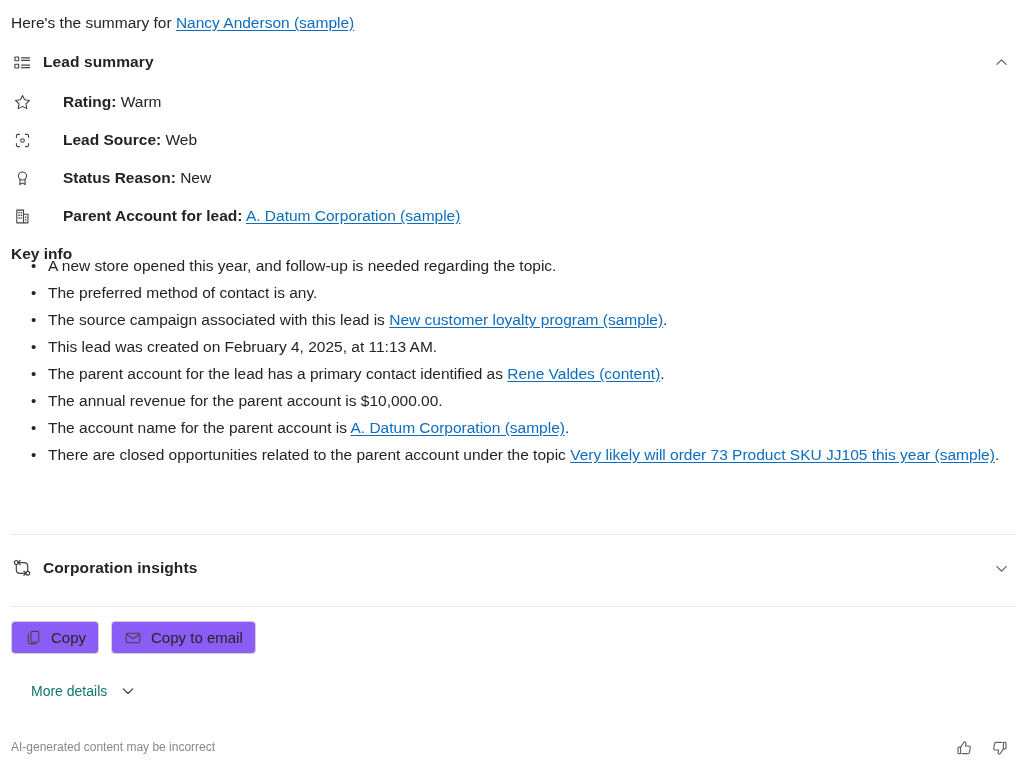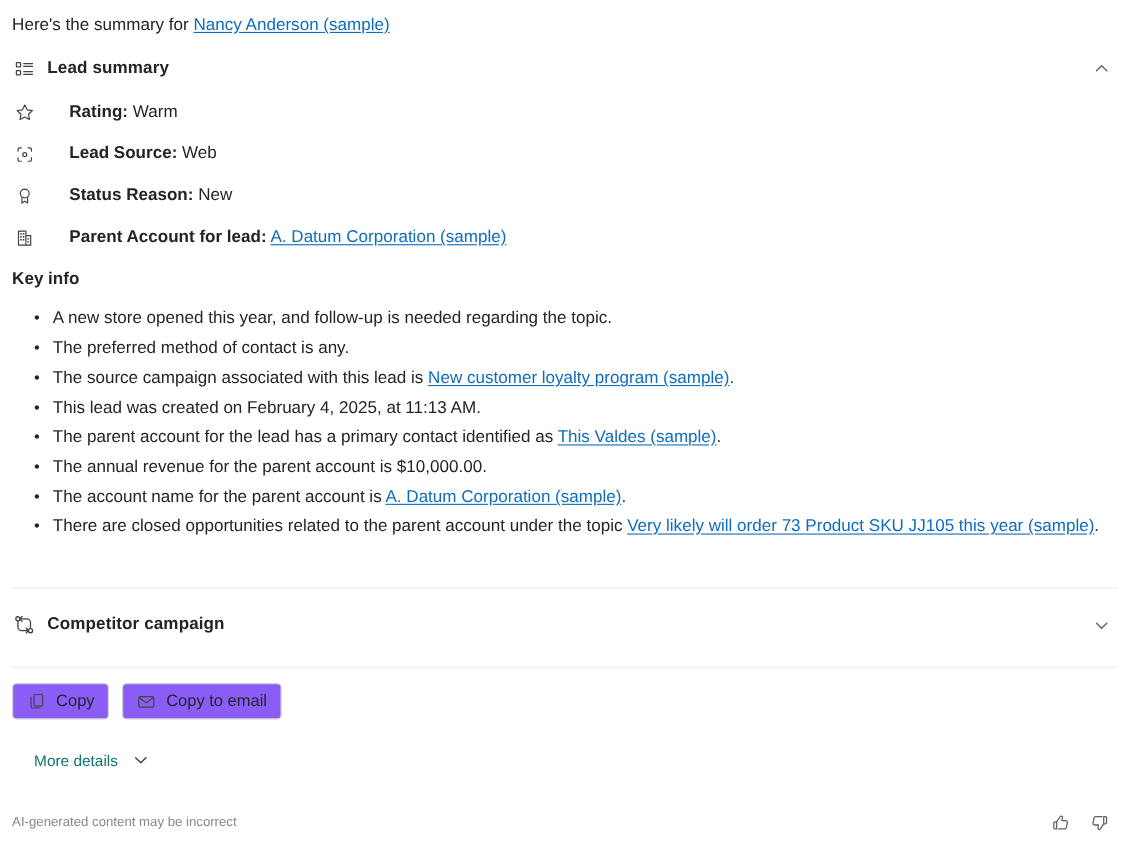--- a/index.html
+++ b/index.html
@@ -112,21 +112,21 @@
     position: absolute;
     left: 11px;
     top: 245px;
     font-weight: bold;
     font-size: 15.5px;
     color: #242424;
   }
   ul.keyinfo {
     position: absolute;
     left: 0px;
-    top: 276px;
+    top: 252px;
     margin: 0;
     padding: 0 10px 0 48px;
     list-style: none;
     width: 967px;
   }
   ul.keyinfo li {
     position: relative;
     font-size: 15.5px;
     line-height: 27px;
     color: #242424;
@@ -309,40 +309,40 @@
     </span>
     <span class="f-text"><span class="f-label">Parent Account for lead:</span> <a class="link" href="#">A. Datum Corporation (sample)</a></span>
   </div>
 
   <div class="keyinfo-title">Key info</div>
   <ul class="keyinfo" id="keyinfo-list">
       <li><span>A new store opened this year, and follow-up is needed regarding the topic.</span></li>
       <li><span>The preferred method of contact is any.</span></li>
       <li><span>The source campaign associated with this lead is </span><a class="link" href="#">New customer loyalty program (sample)</a><span>.</span></li>
       <li><span>This lead was created on February 4, 2025, at 11:13 AM.</span></li>
-      <li><span>The parent account for the lead has a primary contact identified as </span><a class="link" href="#">This Valdes (sample)</a><span>.</span></li>
+      <li><span>The parent account for the lead has a primary contact identified as </span><a class="link" href="#">Rene Valdes (content)</a><span>.</span></li>
       <li><span>The annual revenue for the parent account is $10,000.00.</span></li>
       <li><span>The account name for the parent account is </span><a class="link" href="#">A. Datum Corporation (sample)</a><span>.</span></li>
       <li><span>There are closed opportunities related to the parent account under the topic </span><a class="link" href="#">Very likely will order 73 Product SKU JJ105 this year (sample)</a><span>.</span></li>
     </ul>
 
   <div class="divider" style="top:534px;"></div>
 
   <div class="section-header" style="top:553px;">
     <span class="sec-icon">
       <svg width="20" height="20" viewBox="0 0 20 20" fill="none" xmlns="http://www.w3.org/2000/svg">
         <circle cx="4.3" cy="4.6" r="1.9" stroke="#424242" stroke-width="1.2"></circle>
         <circle cx="15.7" cy="15.3" r="1.9" stroke="#424242" stroke-width="1.2"></circle>
         <path d="M4.3 6.6v5.1c0 2 1.6 3.6 3.6 3.6h6" stroke="#424242" stroke-width="1.2" stroke-linecap="round"></path>
         <path d="M11.9 13.1l2 2.1-2 2.1" stroke="#424242" stroke-width="1.2" stroke-linecap="round" stroke-linejoin="round"></path>
         <path d="M15.7 13.3V8.2c0-2-1.6-3.6-3.6-3.6h-6" stroke="#424242" stroke-width="1.2" stroke-linecap="round"></path>
         <path d="M8.1 6.7l-2-2.1 2-2.1" stroke="#424242" stroke-width="1.2" stroke-linecap="round" stroke-linejoin="round"></path>
       </svg>
     </span>
-    <span class="sec-title">Competitor campaign</span>
+    <span class="sec-title">Corporation insights</span>
     <span class="chevron">
       <svg width="17" height="17" viewBox="0 0 20 20" fill="none" xmlns="http://www.w3.org/2000/svg">
         <path d="M4.5 7.8L10 13.1L15.5 7.8" stroke="#616161" stroke-width="1.5" stroke-linecap="round" stroke-linejoin="round"></path>
       </svg>
     </span>
   </div>
 
   <div class="divider" style="top:606px;"></div>
 
   <div class="actions">

